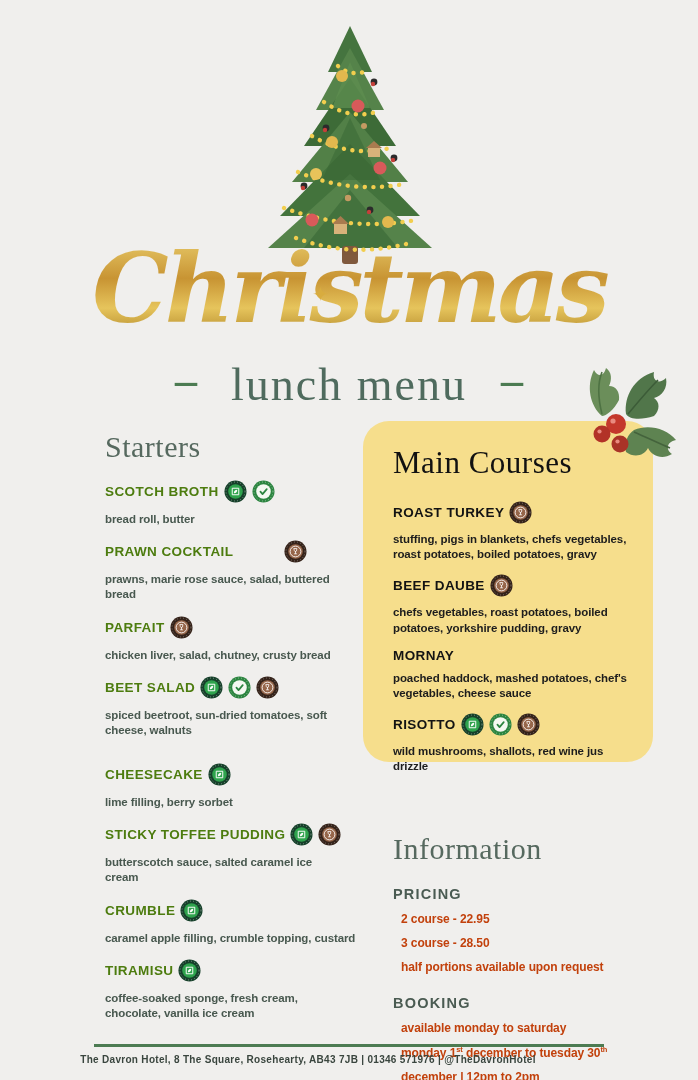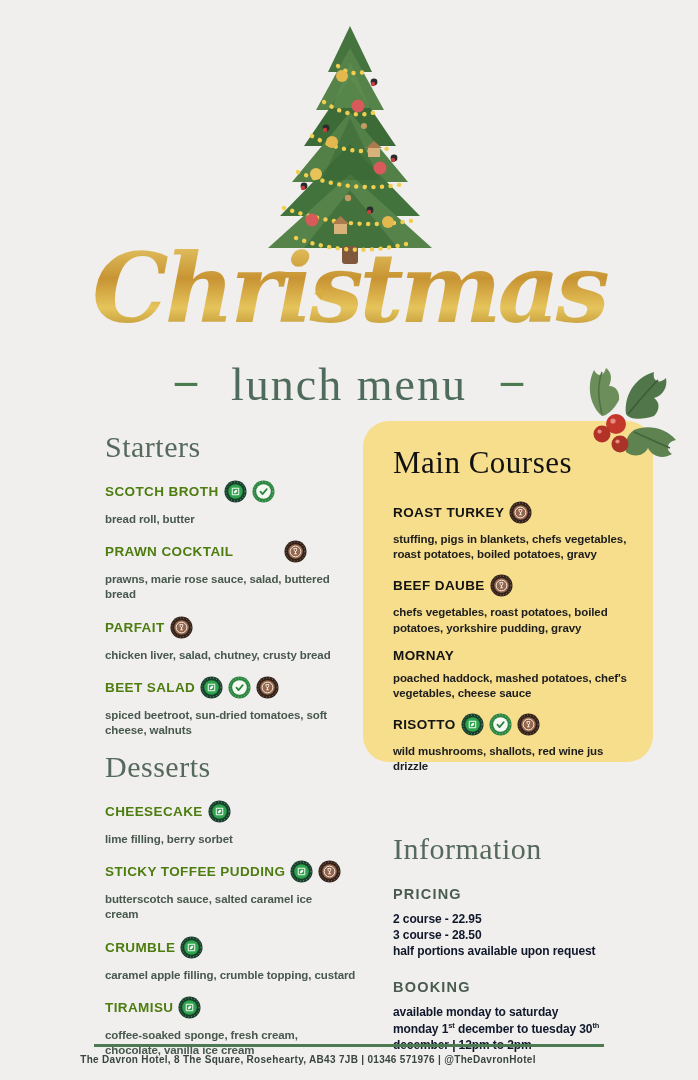--- a/index.html
+++ b/index.html
@@ -77,21 +77,21 @@
   .mains-card .item-desc{color:#1D1D1D;}
   
   .info{position:absolute;left:393px;top:832px;width:275px;}
   .info .sec-heading{margin-bottom:14px;}
   .info-sub{
     font-weight:700;font-size:14.5px;letter-spacing:1.2px;
     color:#4A5B52;margin:20px 0 10px 0;
   }
   .info-line{
     font-weight:600;font-size:12px;letter-spacing:-.1px;
-    line-height:1.32;color:#0f172a;margin:0;
+    line-height:1.32;color:#c2410c;margin:8px;
   }
   .info-line sup{font-size:7.5px;}
   
   .footer-line{
     position:absolute;left:94px;top:1044px;width:510px;height:3px;
     background:#4C7B52;border:none;margin:0;
   }
   .footer-text{
     position:absolute;left:0;top:1054px;width:616px;
     text-align:center;
@@ -327,21 +327,20 @@
               <path d="M10.6,8.9 h2.8 l-.4,2.6 a1.1,1.1 0 0 1 -2,0 Z M12,12 v2 M10.9,14.4 h2.2" fill="none" stroke="#fff" stroke-width=".8" stroke-linecap="round"></path>
             </svg>
           </div>
           <p class="item-desc">wild mushrooms, shallots, red wine jus
 drizzle</p>
         </div>
       </div>
   </section>
 
   <section class="desserts">
-    <h2 class="sec-heading">Desserts</h2>
     <div class="items">
         <div class="menu-item">
           <div class="item-name">
             <span>CHEESECAKE</span>
             <svg viewBox="0 0 24 24" class="badge">
               <circle cx="12" cy="12" r="11.5" fill="#16402A"></circle>
               <circle cx="12" cy="12" r="9.9" fill="none" stroke="rgba(255,255,255,.55)" stroke-width=".8" stroke-dasharray="1 2.2"></circle>
               <circle cx="12" cy="12" r="7.6" fill="#2FA34D"></circle>
               <path d="M8.6,8.6 h6.8 v6.8 h-6.8 Z" fill="none" stroke="#fff" stroke-width="1" rx="2"></path>
               <path d="M10.3,13.8 Q10.2,10.6 13.8,10.2 Q13.9,13.5 10.6,13.9 Z" fill="#fff"></path>

